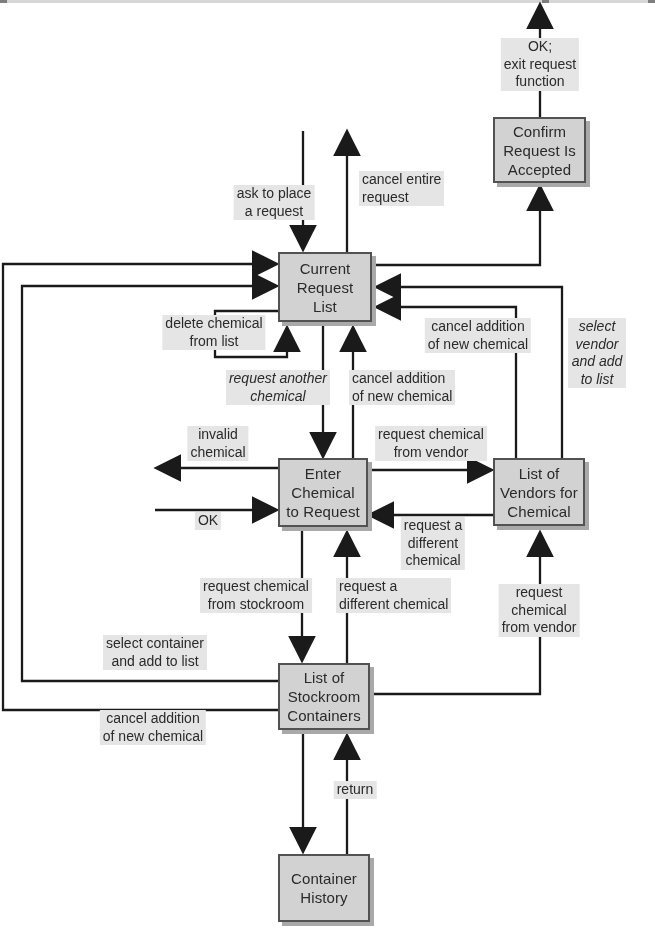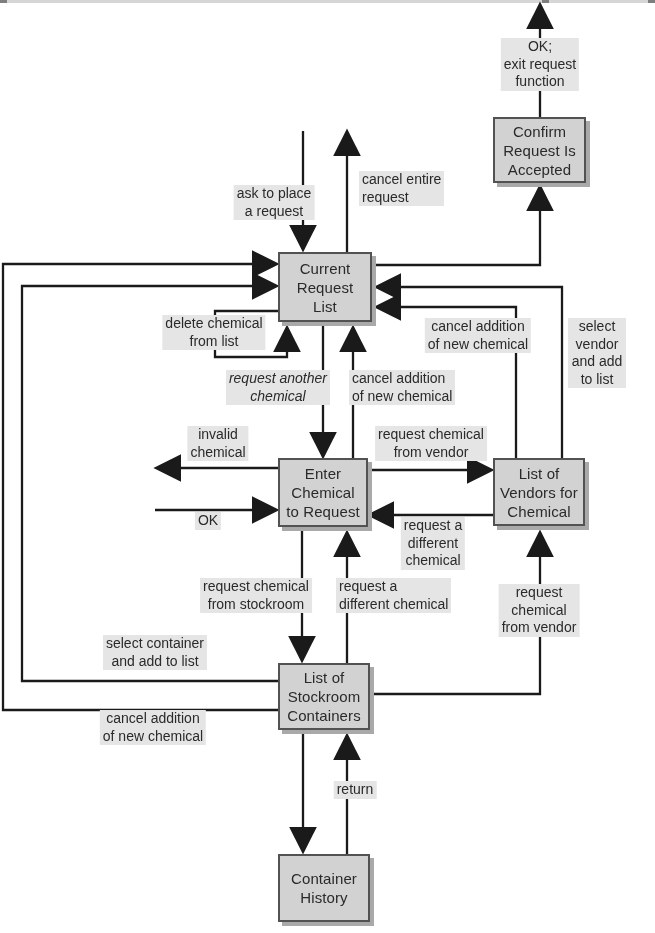--- a/index.html
+++ b/index.html
@@ -114,21 +114,21 @@
   <div class="lbl lbl-left" style="left:335px;top:171px;margin-left:24px;">cancel entire
 request</div>
 
 
   <div class="lbl" style="left:214px;top:315px;">delete chemical
 from list</div>
 
   <div class="lbl" style="left:478px;top:318px;">cancel addition
 of new chemical</div>
 
-  <div class="lbl" style="left:597px;top:318px;">select vendor
+  <div class="lbl" style="left:597px;top:318px;font-style:italic;">select vendor
 and add to list</div>
 
   <div class="lbl lbl-right" style="right:325px;top:370px;">request another
 chemical</div>
 
   <div class="lbl lbl-left" style="left:349px;top:370px;">cancel addition
 of new chemical</div>
 
   <div class="lbl" style="left:218px;top:426px;">invalid
 chemical</div>

